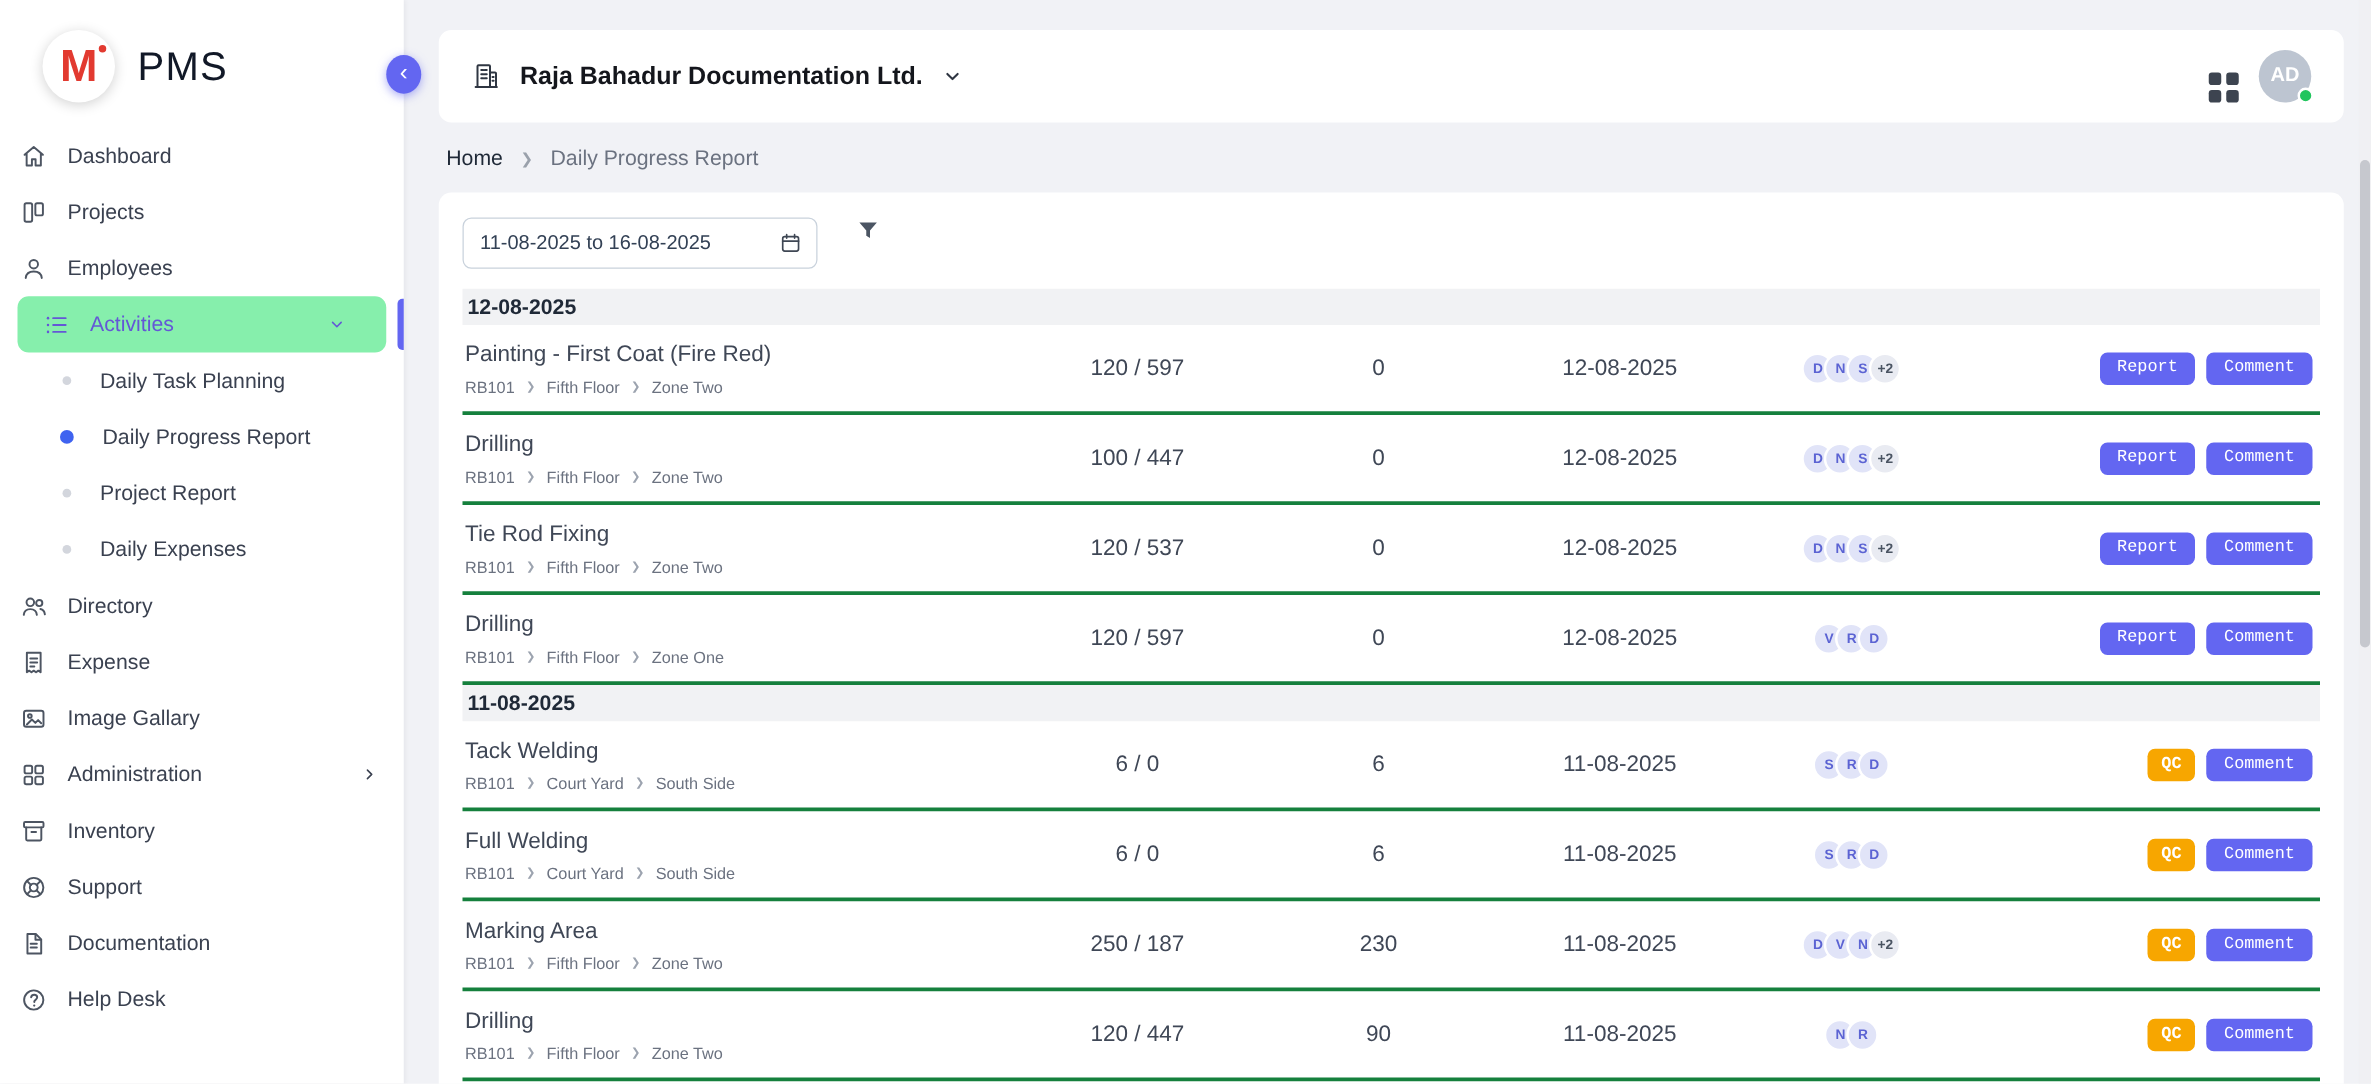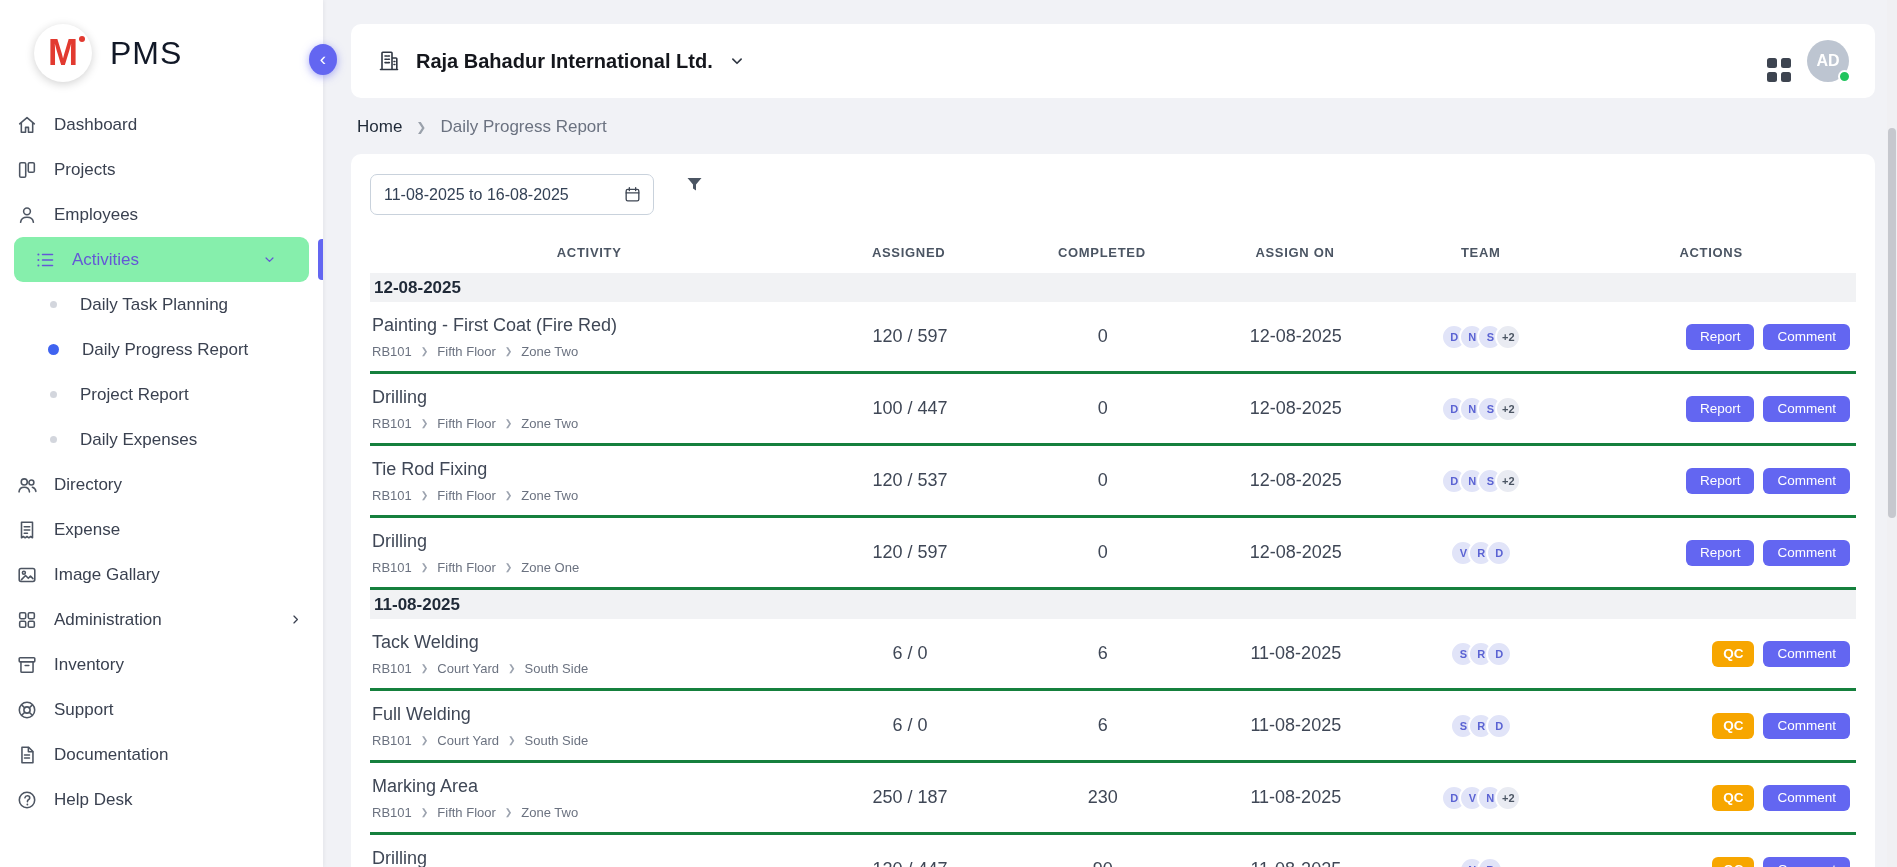--- a/index.html
+++ b/index.html
@@ -63,21 +63,21 @@
   .cell{text-align:center;font-size:18px;color:#3f4756}
   .cell.c-activity{text-align:left;display:flex;flex-direction:column;justify-content:center;gap:8px;padding-left:2px}
   .act-name{font-size:18px;color:#3f4756}
   .act-path{display:flex;align-items:center;gap:9px;font-size:13px;color:#6b7280}
   .path-sep{color:#9ca3af;font-size:9px}
   .team-wrap{display:flex;justify-content:center;align-items:center}
   .tav{width:26px;height:26px;border-radius:50%;background:#e1e4f8;color:#5b63d3;font-size:11px;font-weight:700;display:flex;align-items:center;justify-content:center;border:2px solid #fff;margin-left:-8px;box-sizing:border-box}
   .tav:first-child{margin-left:0}
   .tav.extra{background:#e9ebf2;color:#4b5563}
   .actions-wrap{display:flex;justify-content:flex-end;gap:9px;padding-right:6px}
-  .btn{border:none;border-radius:6px;color:#fff;font-size:13.5px;height:26px;padding:0 14px;cursor:pointer;font-family:Liberation Sans, sans-serif;line-height:1}
+  .btn{border:none;border-radius:6px;color:#fff;font-size:13.5px;height:26px;padding:0 14px;cursor:pointer;font-family:Liberation Mono, monospace;line-height:1}
   .btn.primary{background:#6366f1}
   .btn.qc{background:#f7a600;font-weight:700;padding:0 11px}
 
   
   .scroll-track{position:absolute;right:0;top:0;width:10px;height:100%;background:#f0f0f3;z-index:9}
   .scroll-thumb{position:absolute;right:1px;top:128px;width:8px;height:390px;border-radius:4px;background:#c6c8ce;cursor:pointer}
 </style>
 </head>
 <body>
 
@@ -240,21 +240,21 @@
 
 <div class="main">
   <header class="topbar">
     <div class="company-wrap">
       <span class="hicon" id="buildingIcon">
           <svg width="24" height="24" viewBox="0 0 24 24" fill="none" stroke="currentColor" stroke-width="1.6" stroke-linecap="round" stroke-linejoin="round">
             <path d="M5 20.5V4a.8.8 0 0 1 .8-.8h8.4A.8.8 0 0 1 15 4v16.5M15 9h4a.8.8 0 0 1 .8.8v10.7M3.5 20.5h17"></path>
             <path d="M8 7h1.6M10.8 7h1.6M8 10.3h1.6M10.8 10.3h1.6M8 13.6h1.6M10.8 13.6h1.6M17 12.5h.9M17 15.5h.9"></path>
           </svg>
         </span>
-      <span class="company-name">Raja Bahadur International Ltd.</span>
+      <span class="company-name">Raja Bahadur Documentation Ltd.</span>
       <span class="hicon" id="companyChevron">
           <svg width="18" height="18" viewBox="0 0 24 24" fill="none" stroke="currentColor" stroke-width="2.2" stroke-linecap="round" stroke-linejoin="round">
             <path d="M6.5 9.5 12 15l5.5-5.5"></path>
           </svg>
         </span>
     </div>
     <div class="topbar-right">
       <div class="apps-grid">
           <span></span>
           <span></span>
@@ -286,28 +286,20 @@
           </span>
       </div>
       <span class="funnel">
         <svg width="21" height="21" viewBox="0 0 24 24" fill="currentColor">
             <path d="M4 4.5h16l-6.3 7.4v6.9l-3.4-2.1v-4.8z"></path>
           </svg>
       </span>
     </div>
 
     <div class="table">
-      <div class="thead">
-        <div class="th c-activity">ACTIVITY</div>
-        <div class="th c-assigned">ASSIGNED</div>
-        <div class="th c-completed">COMPLETED</div>
-        <div class="th c-assignon">ASSIGN ON</div>
-        <div class="th c-team">TEAM</div>
-        <div class="th c-actions">ACTIONS</div>
-      </div>
       <div class="tbody" id="tableBody">
           <div class="group-row">12-08-2025</div>
           <div class="trow">
             <div class="cell c-activity">
               <div class="act-name">Painting - First Coat (Fire Red)</div>
               <div class="act-path">
                 <span>RB101</span>
                 <span class="path-sep">❯</span>
                 <span>Fifth Floor</span>
                 <span class="path-sep">❯</span>

